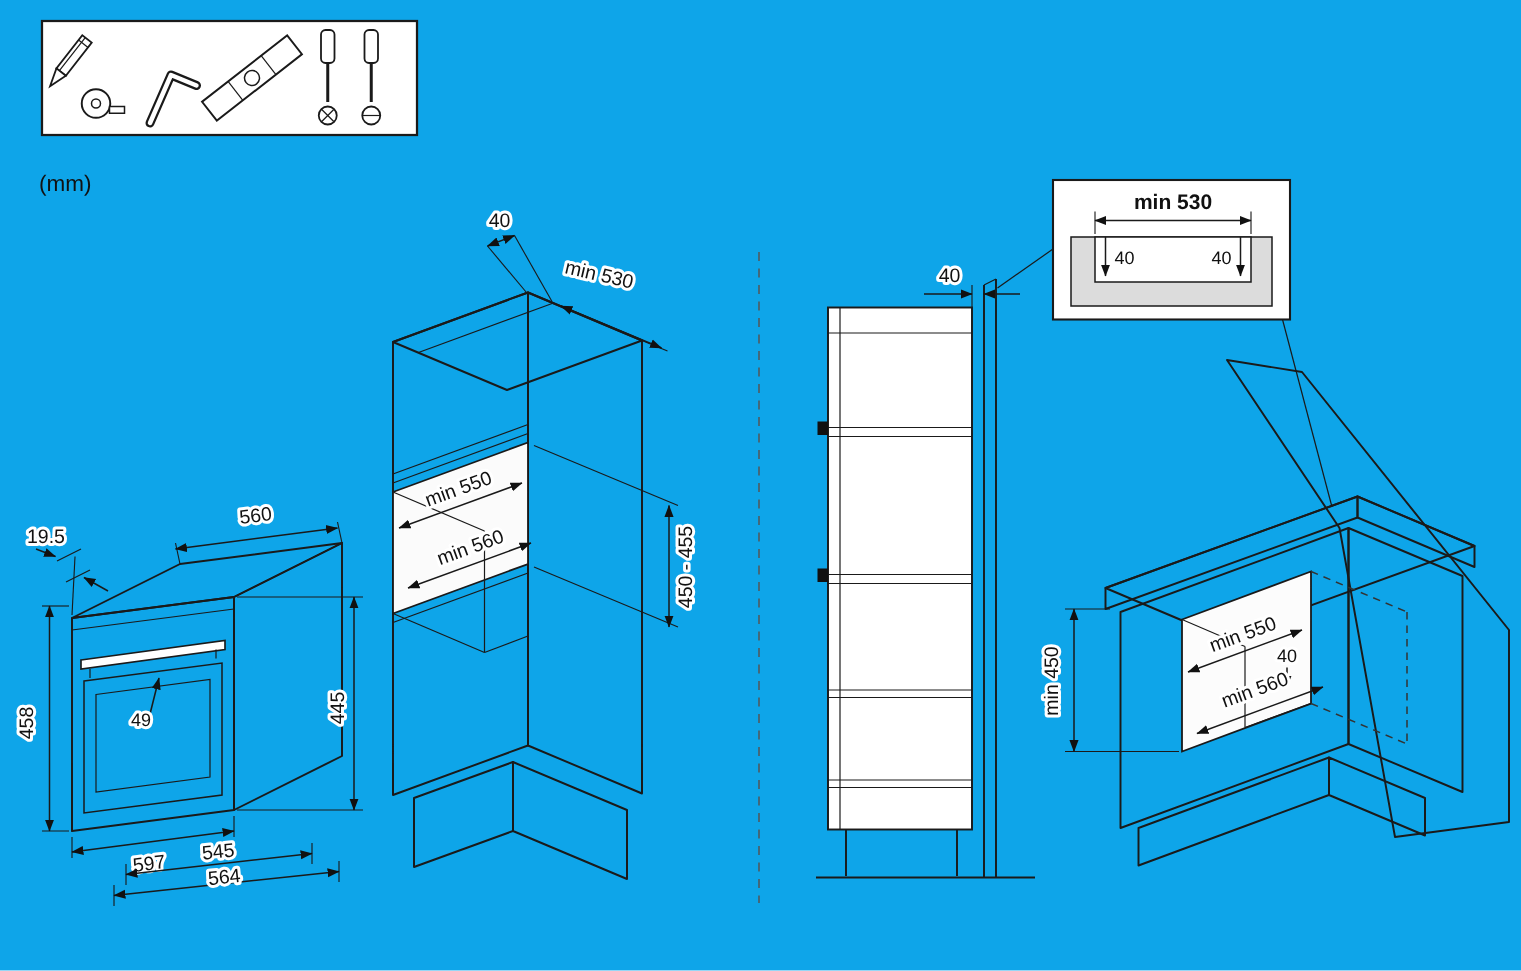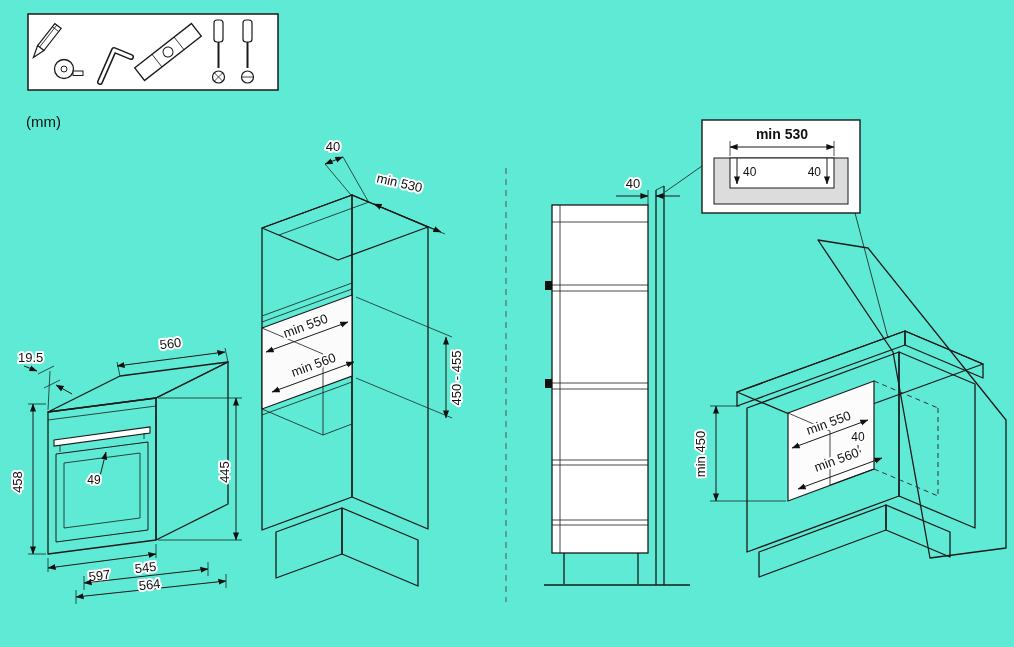--- a/index.html
+++ b/index.html
@@ -1,16 +1,16 @@
 <!DOCTYPE html>
 <html><head>
 <meta charset="utf-8">
 <style>
   html,body{margin:0;padding:0;background:#fff;}
-  .page{position:relative;width:1014px;height:647px;background:#5eead4;overflow:hidden;
+  .page{position:relative;width:1014px;height:647px;background:#0ea5e9;overflow:hidden;
         font-family:"Liberation Sans",sans-serif;}
   svg{display:block;}
   .edge{stroke:#1a1a1a;stroke-width:1.3;fill:none;stroke-linejoin:round;}
   .thin{stroke:#1a1a1a;stroke-width:0.8;fill:none;}
   .dimline{stroke:#1a1a1a;stroke-width:1;fill:none;}
   .ext{stroke:#1a1a1a;stroke-width:0.75;fill:none;}
   .dashed{stroke:#333;stroke-width:1;fill:none;stroke-dasharray:5 4;}
   .dim{font-size:13px;fill:#111;stroke:#fff;stroke-width:4px;paint-order:stroke;stroke-linejoin:round;}
   .dim-sm{font-size:12px;}
   .dim-bold{font-size:14px;font-weight:bold;}

